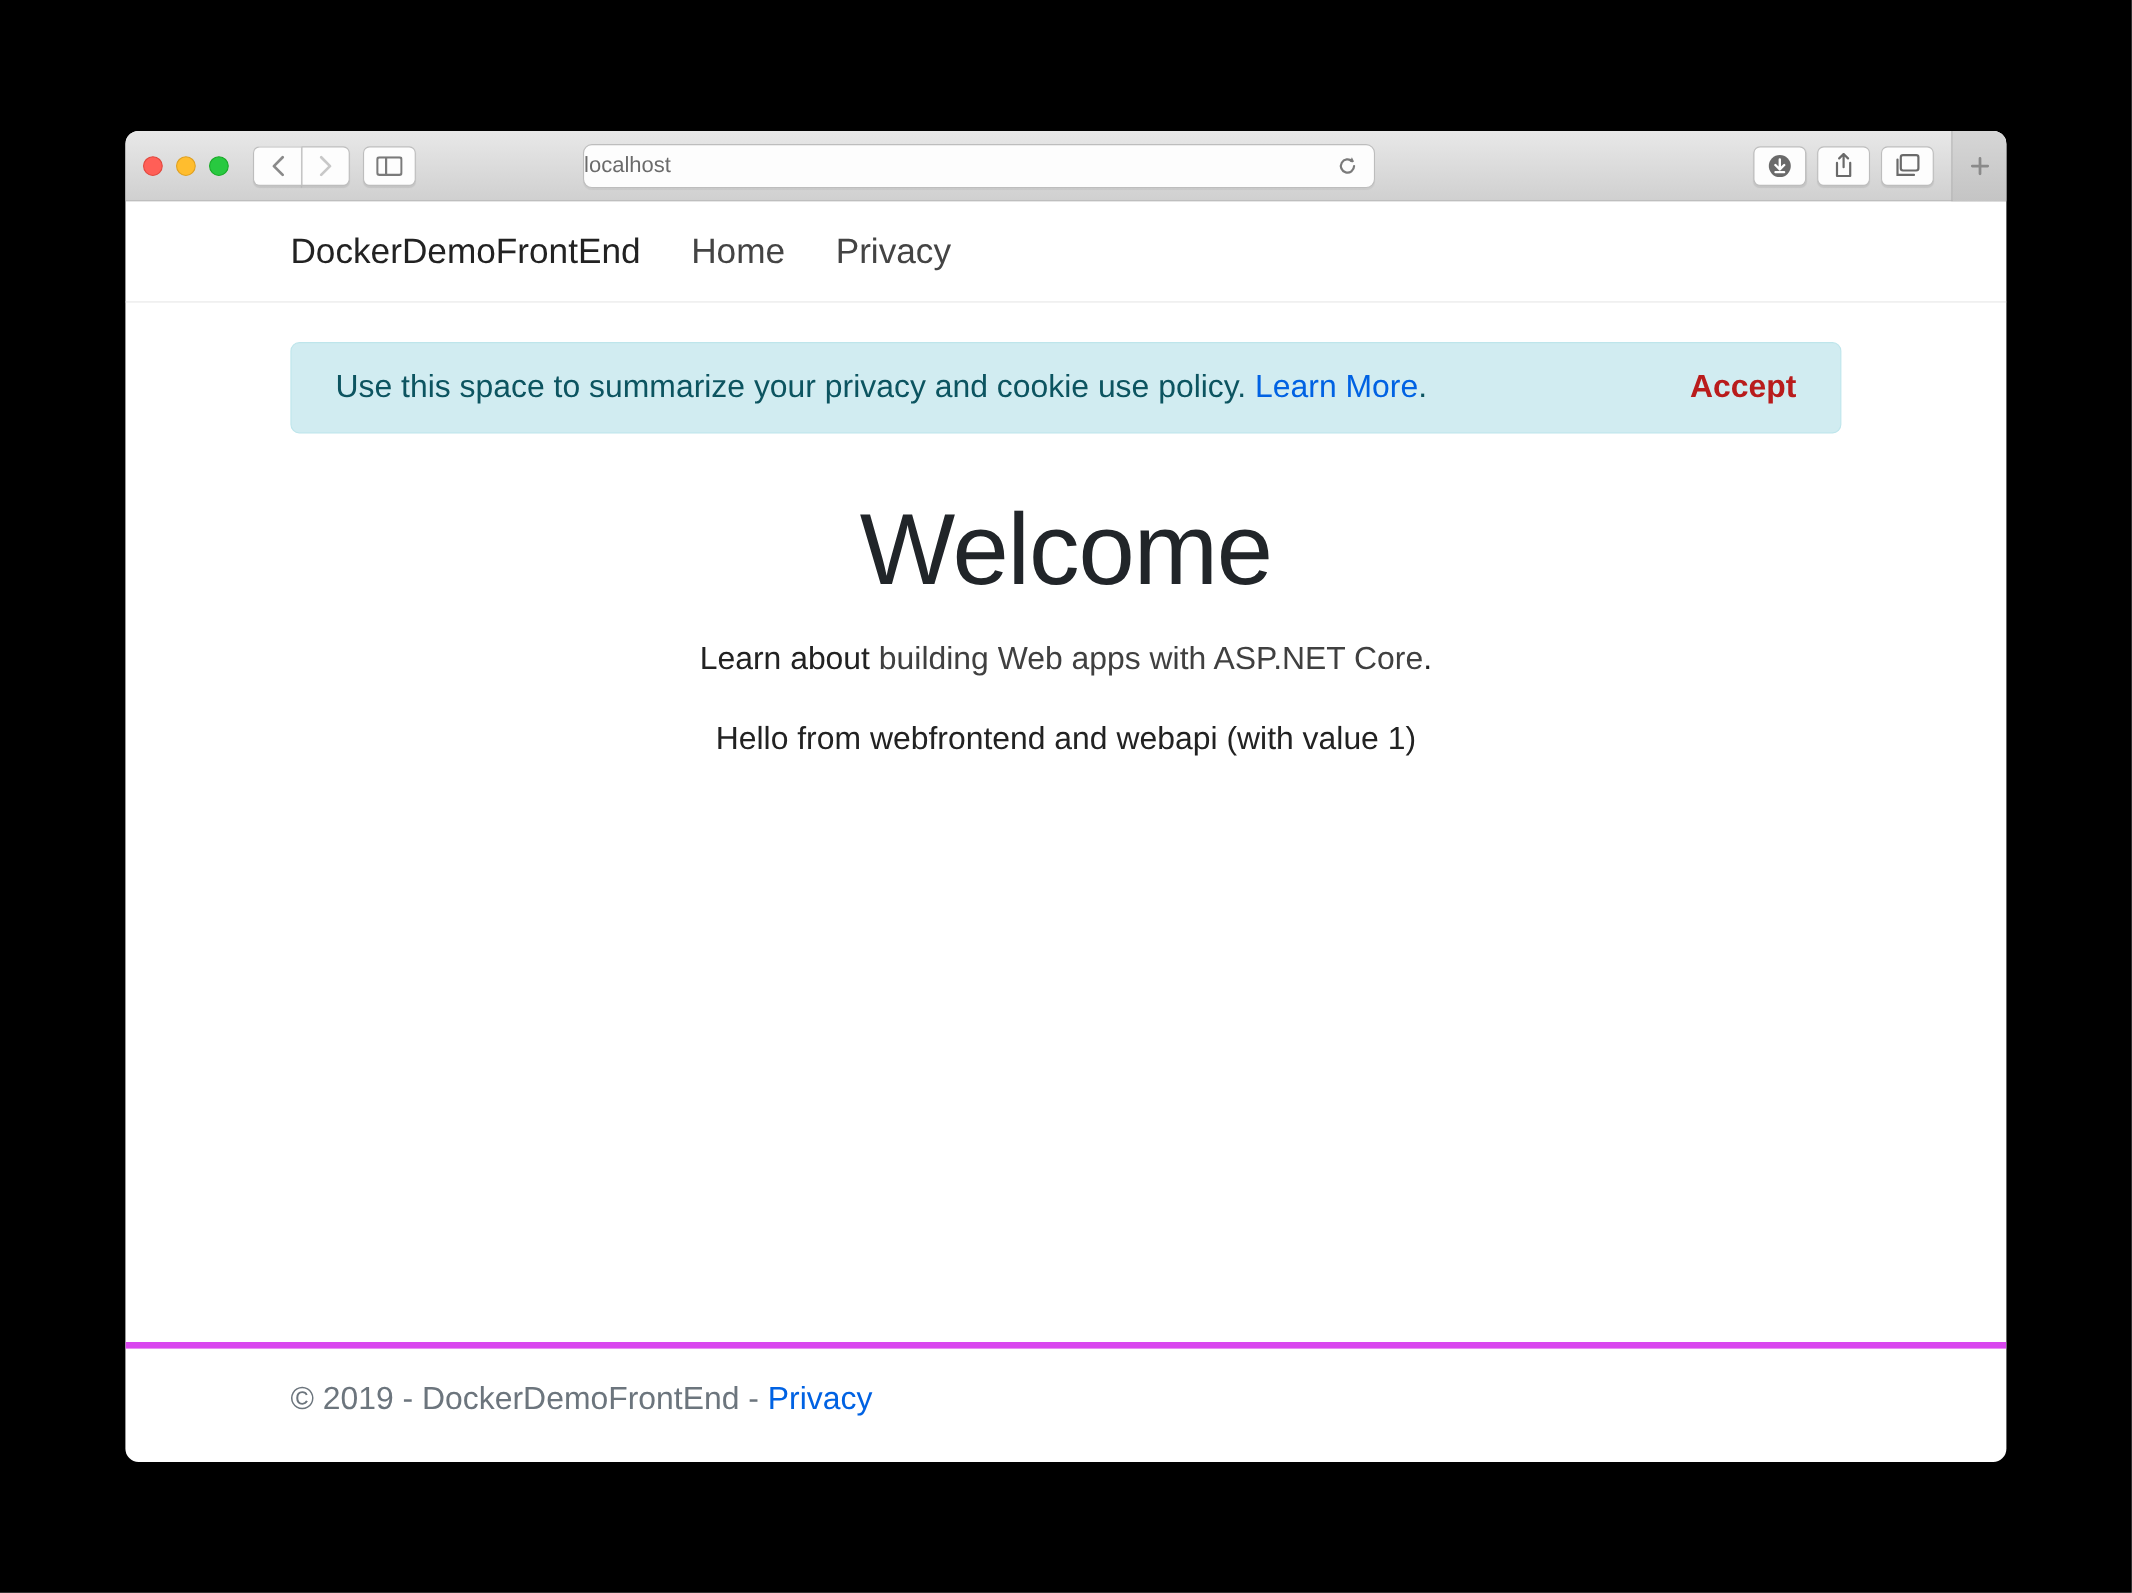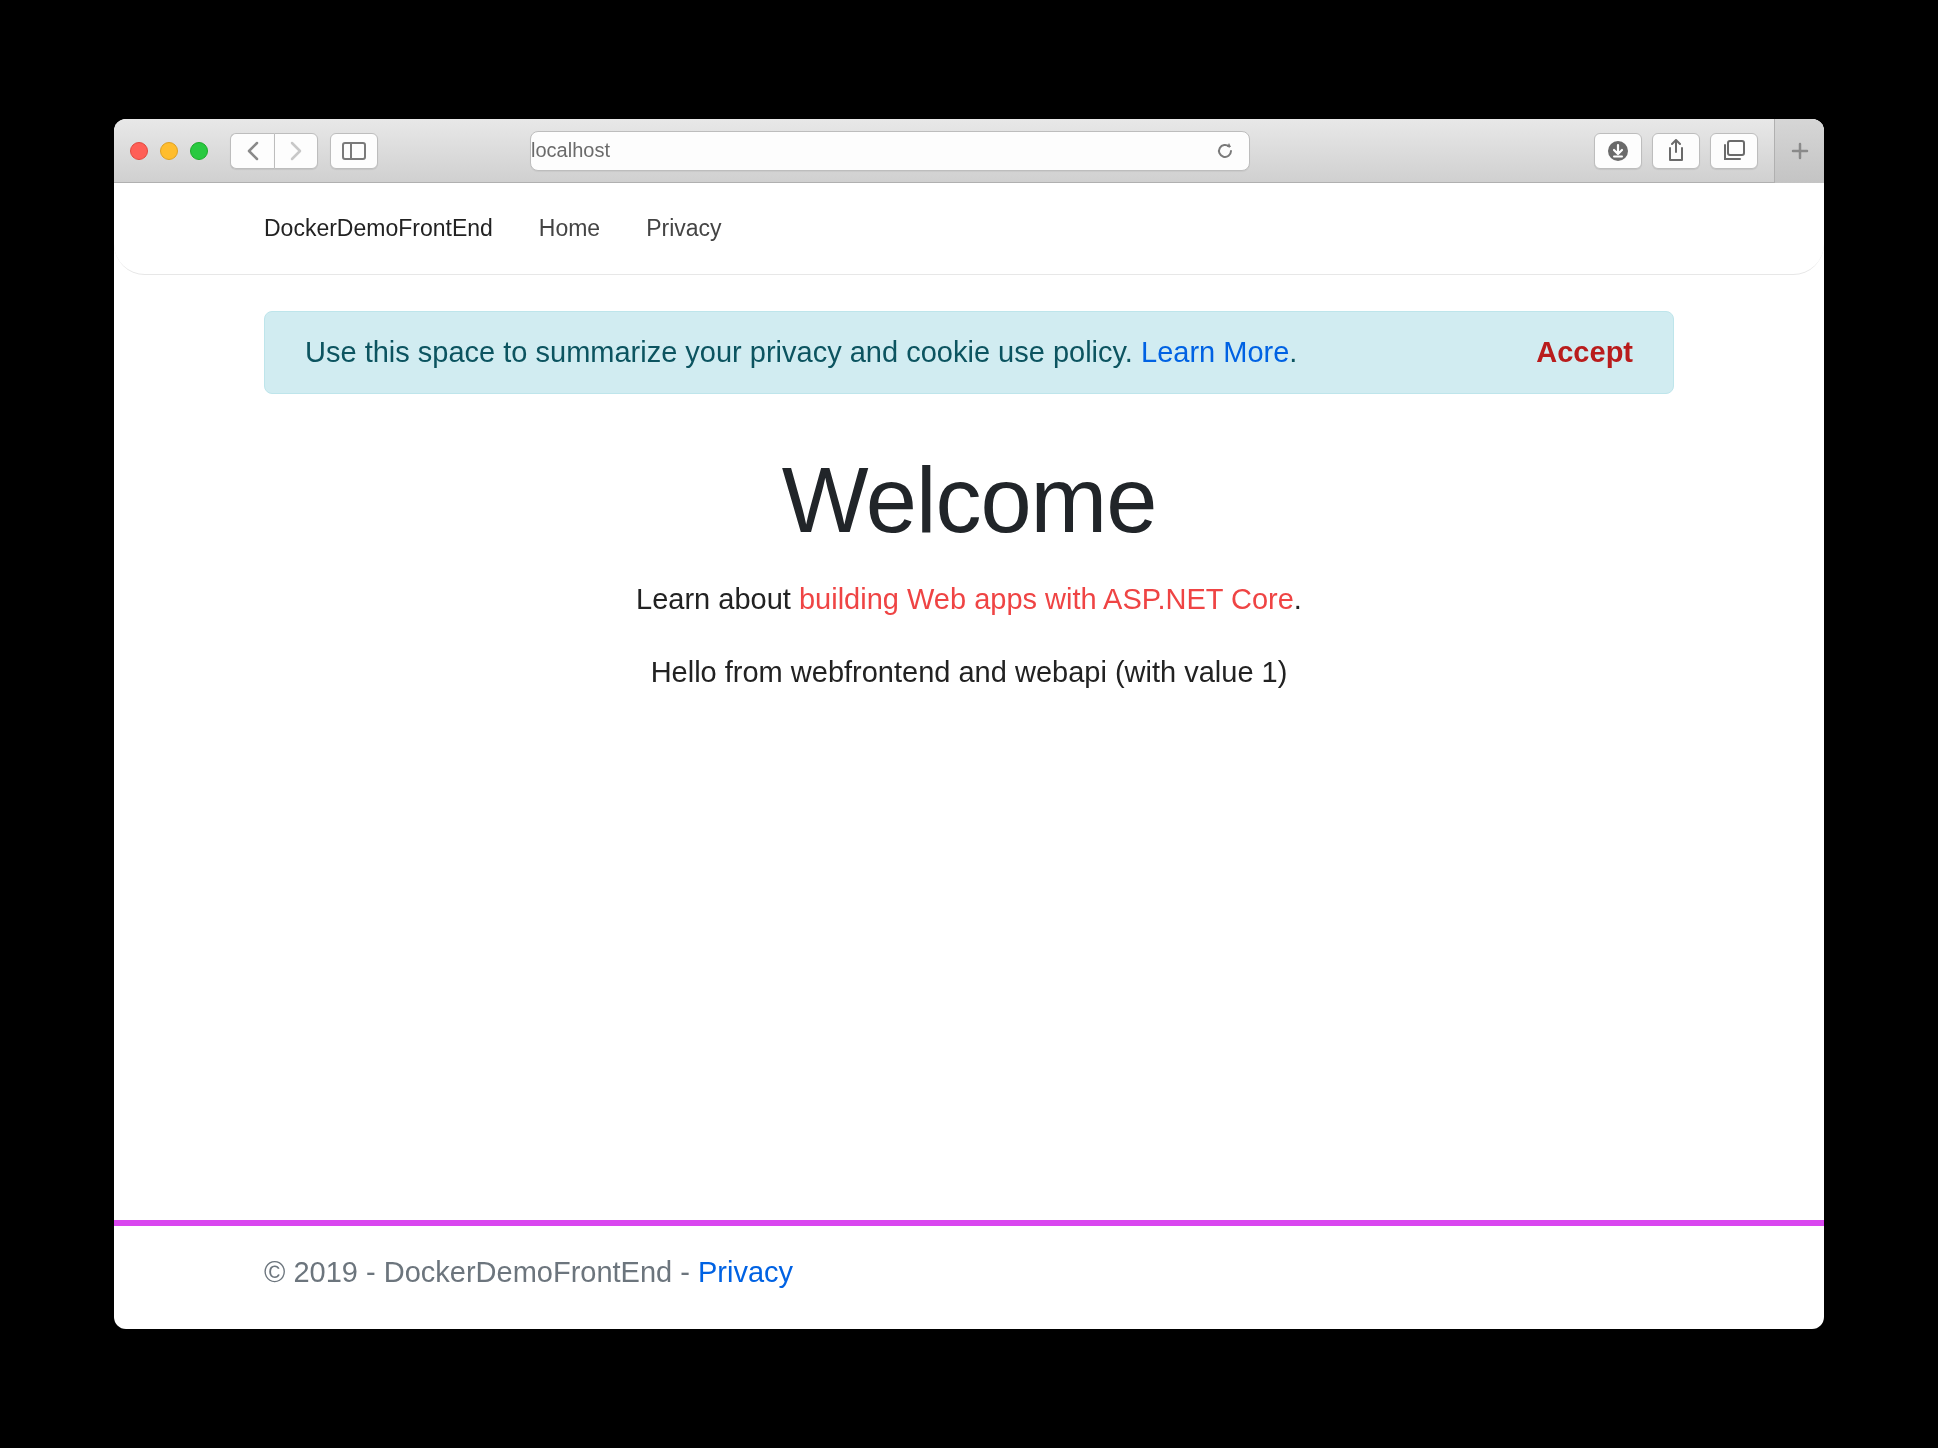--- a/index.html
+++ b/index.html
@@ -84,22 +84,21 @@
     }
     
     .page { flex: 1; display: flex; flex-direction: column; }
     .navbar {
       height: 92px;
       border-bottom: 1px solid #e7e7e7;
       display: flex;
       align-items: center;
       padding: 0 150px;
       gap: 46px;
-      font-size: 23px;
-      border-radius: 31px;
+      font-size: 32px;
     }
     .brand { color: #222; font-weight: 400; }
     .navlink { color: #444; }
     .content {
       flex: 1;
       padding: 36px 150px 0;
     }
     .alert {
       background: #d1ecf1;
       border: 1px solid #bee5eb;
@@ -110,21 +109,21 @@
       display: flex;
       align-items: center;
       gap: 20px;
     }
     .alert .msg { flex: 1; }
     .alert a.learn { color: #0062e3; }
     .alert .accept { color: #b91c1c; font-weight: 600; margin-left: 24px; }
     .hero { text-align: center; margin-top: 54px; }
     .hero h1 { font-size: 92px; font-weight: 400; color: #212529; letter-spacing: -1px; }
     .lead { font-size: 29px; color: #222; margin-top: 30px; }
-    .lead a { color: #ef4444; text-decoration: none; }
+    .lead a { color: #404040; text-decoration: none; }
     .sub { font-size: 29px; color: #222; margin-top: 40px; }
     .footer {
       border-top: 6px solid #d946ef;
       padding: 30px 150px 40px;
       font-size: 29px;
       color: #6c757d;
     }
     .footer a { color: #0062e3; text-decoration: none; }
     svg { display: block; }
   </style>

